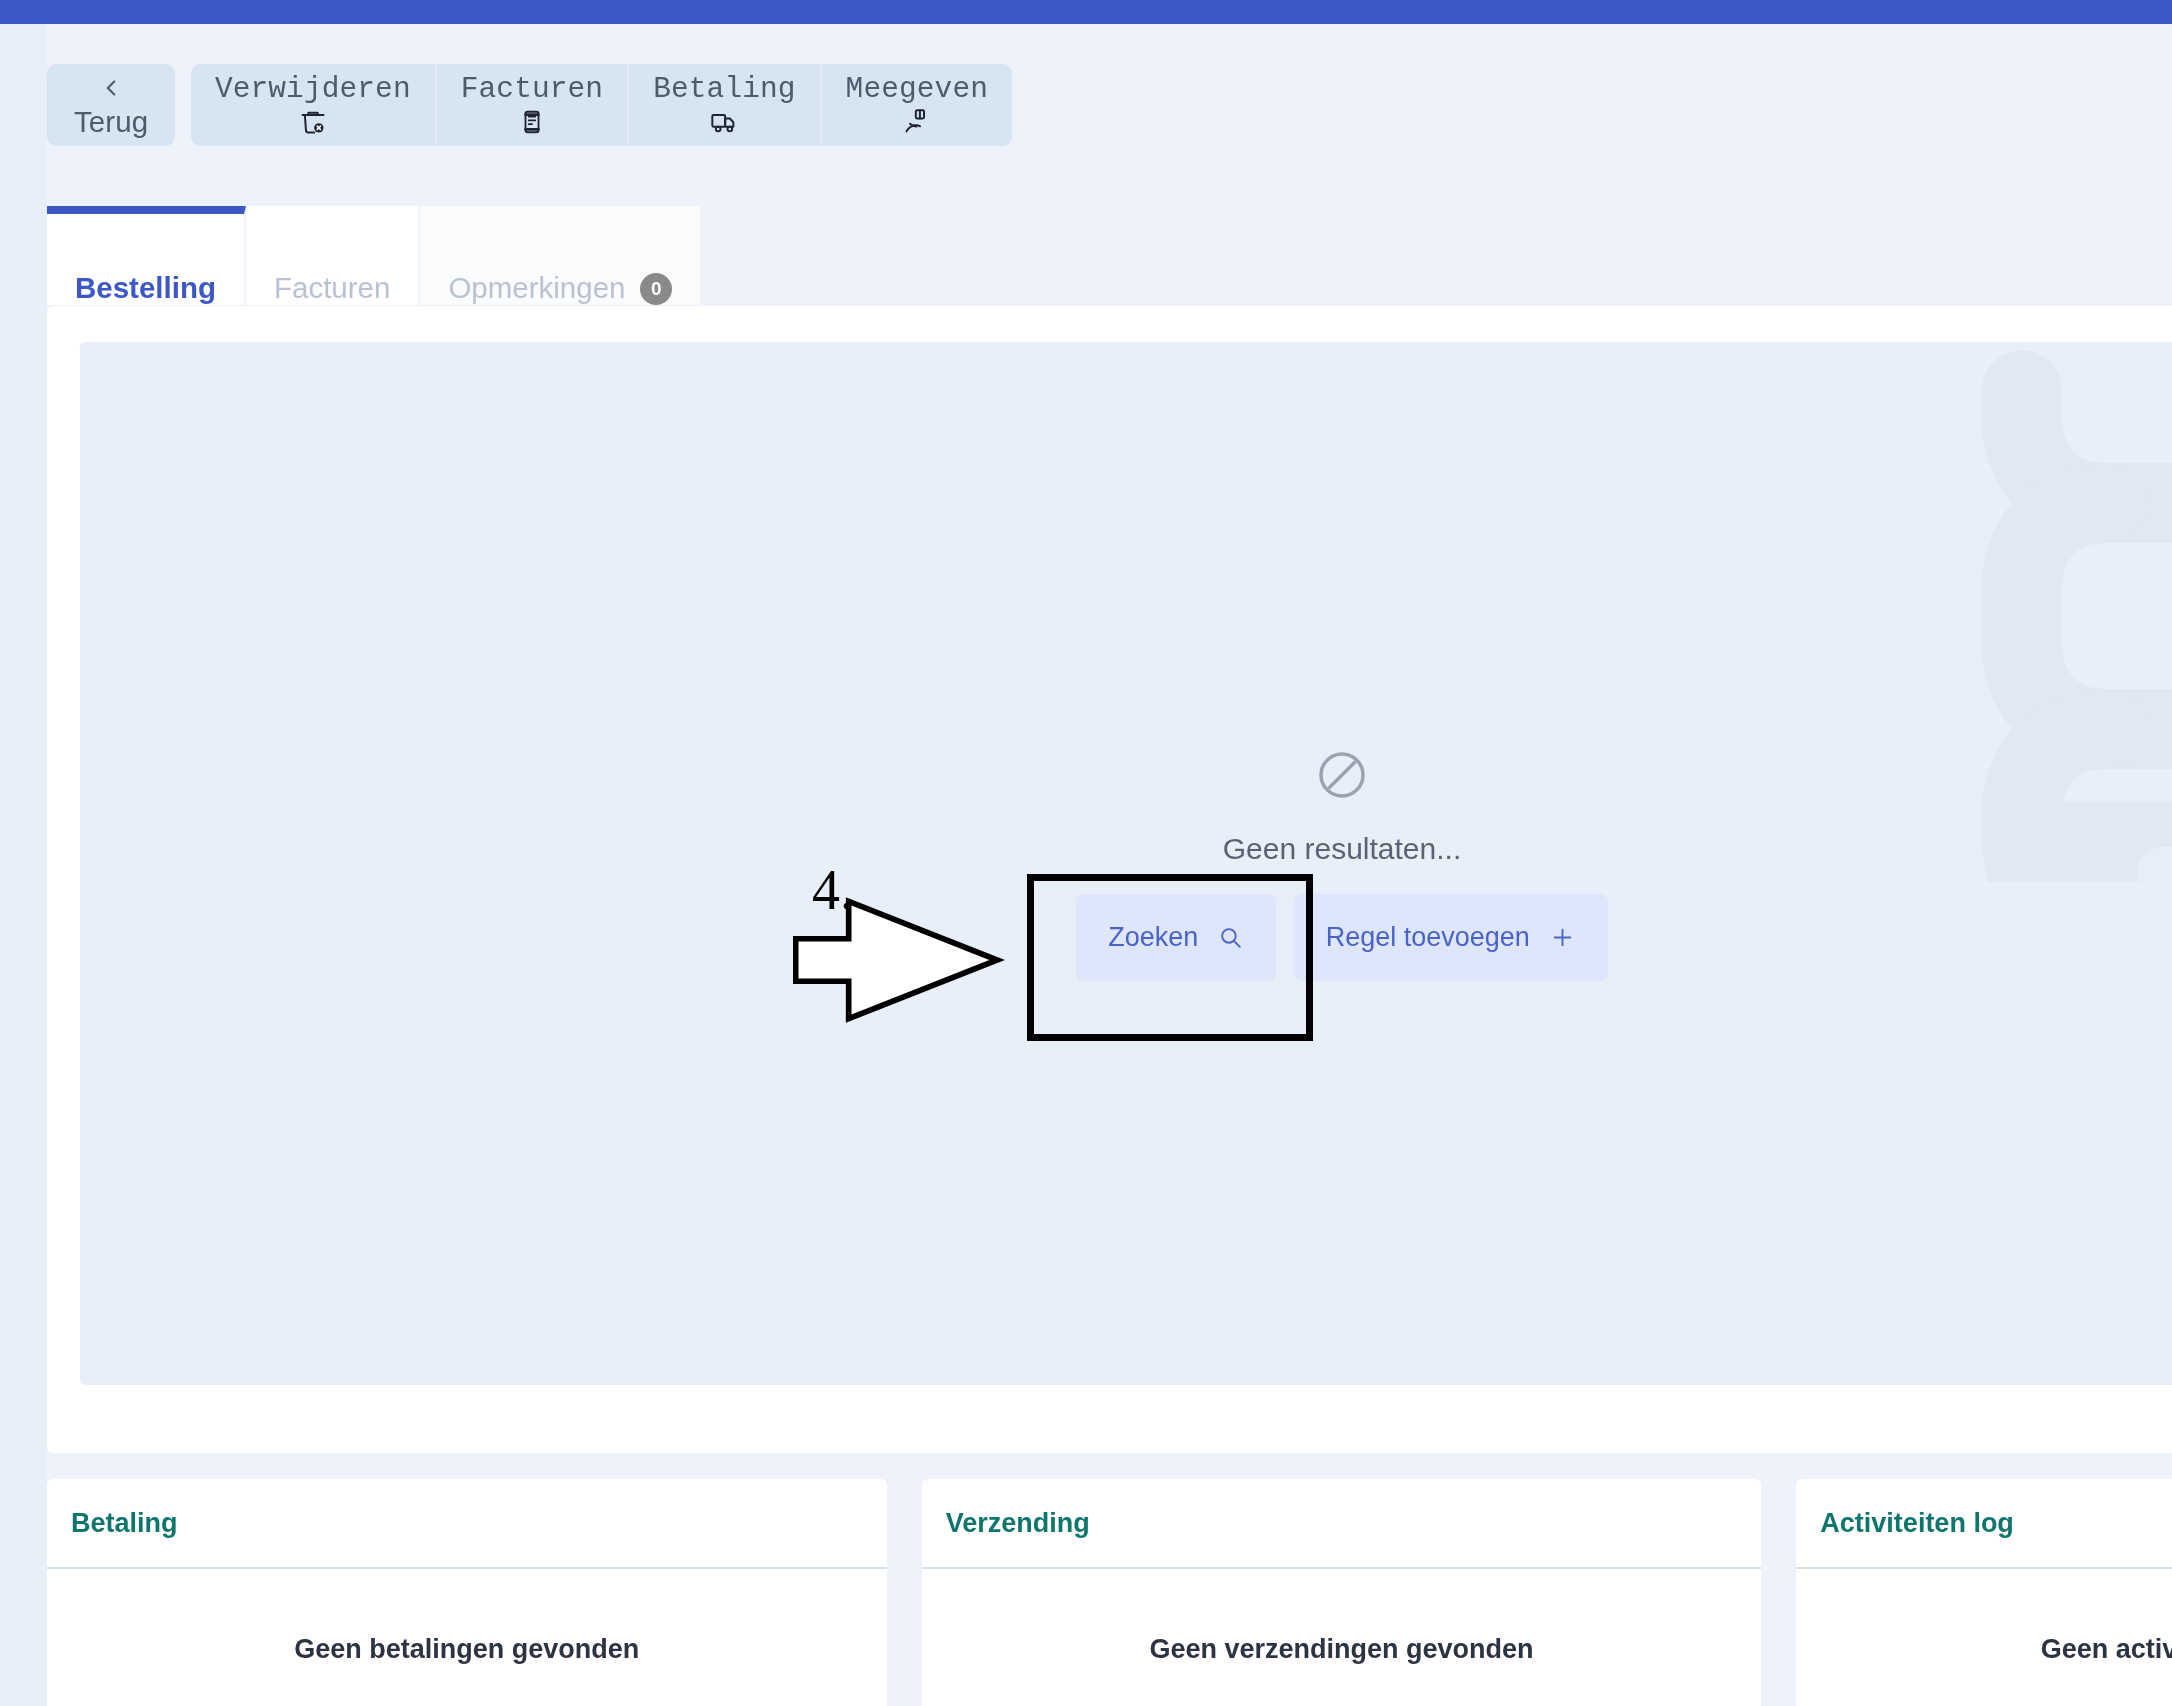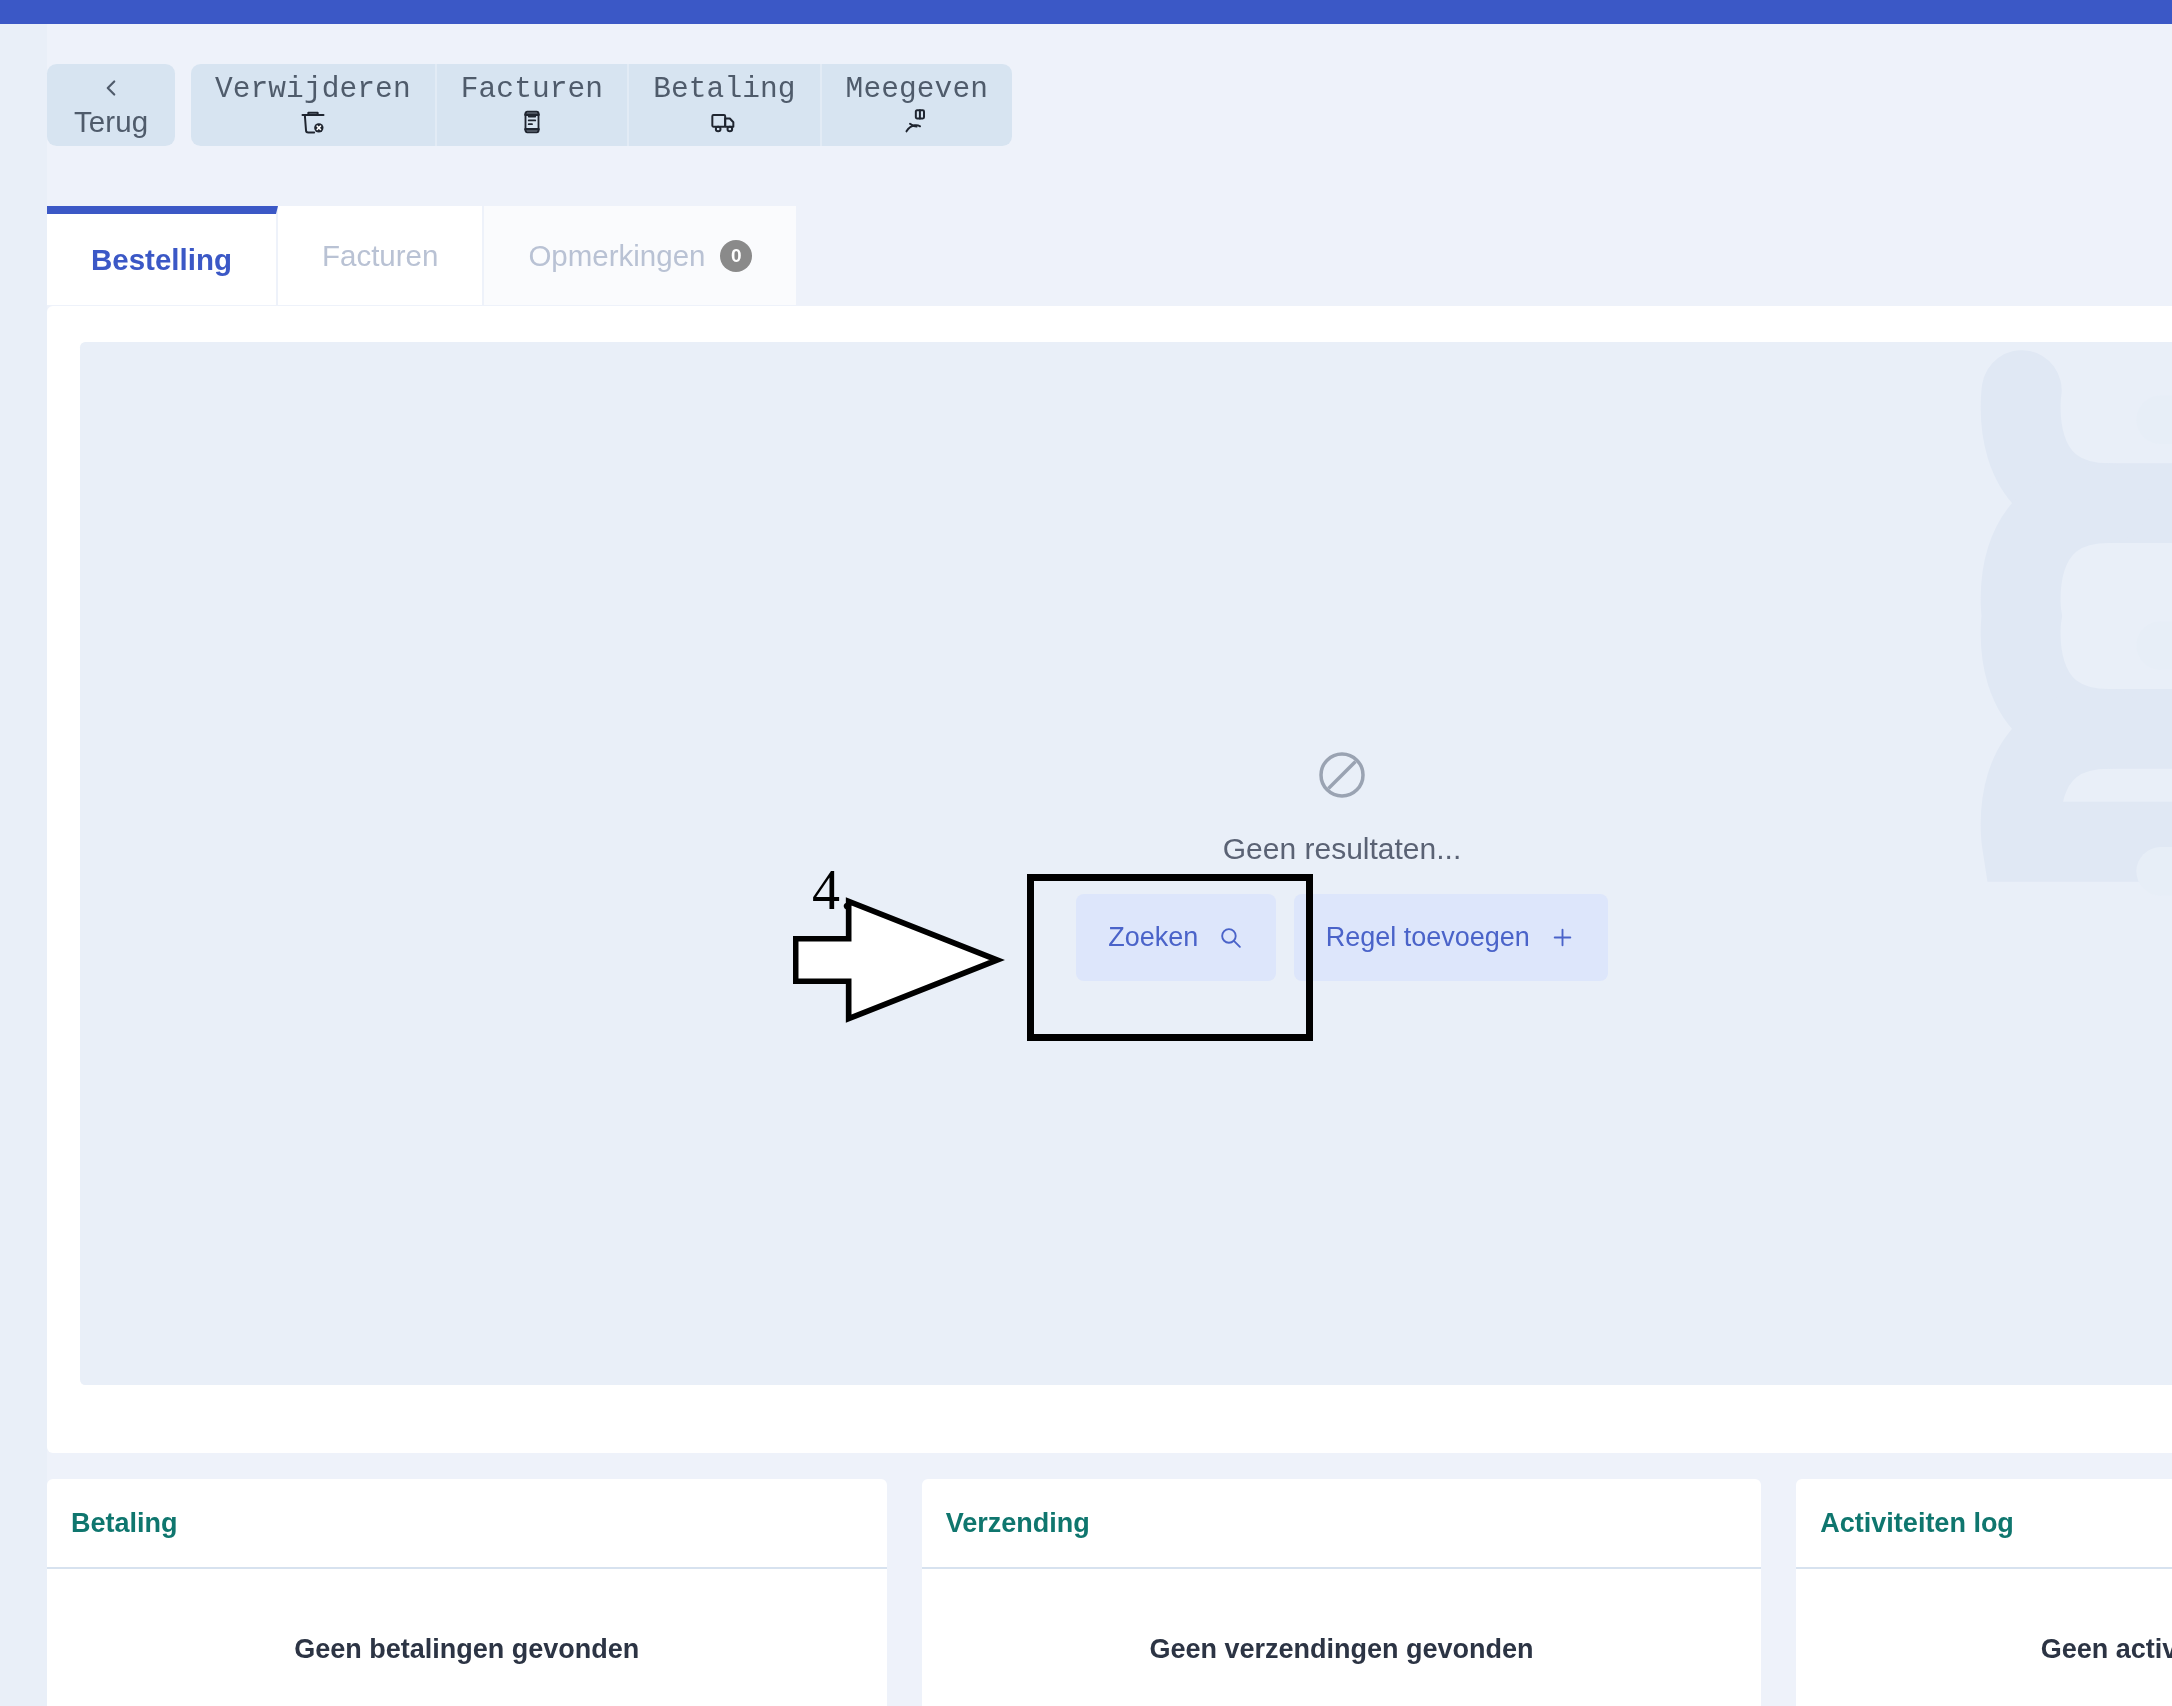--- a/index.html
+++ b/index.html
@@ -91,24 +91,24 @@
   
   .tabs {
     position: absolute;
     left: 0;
     top: 182px;
     display: flex;
     height: 99px;
   }
   .tab {
     display: flex;
-    align-items: center;
+    align-items: flex-end;
     justify-content: center;
     gap: 14.8px;
-    padding: 0 44px;
+    padding: 0 28px;
     font-size: 29.5px;
     box-sizing: border-box;
     background: #ffffff;
     color: #b9c2d4;
     border-right: 2.2px solid #eef2fa;
     position: relative;
   }
   .tab.active {
     color: #3b58c6;
     font-weight: bold;

